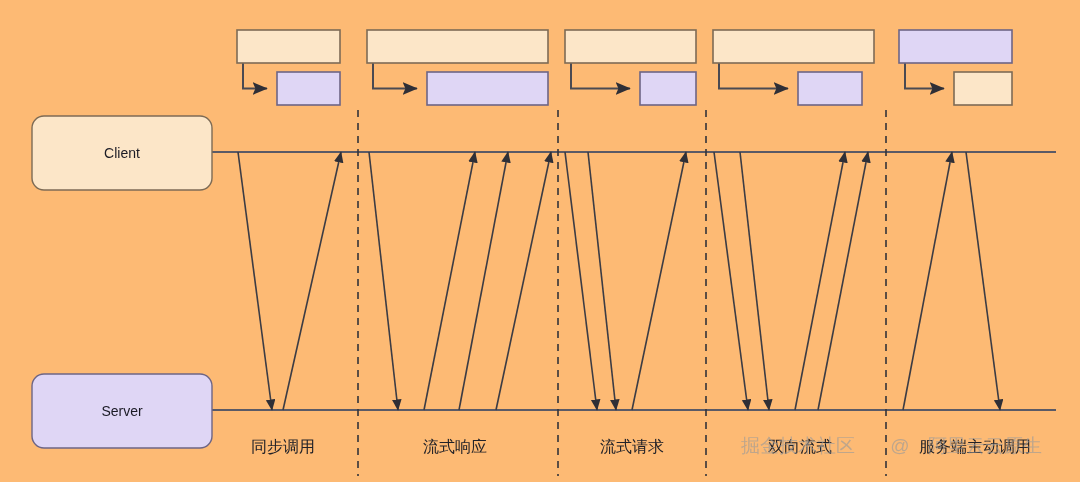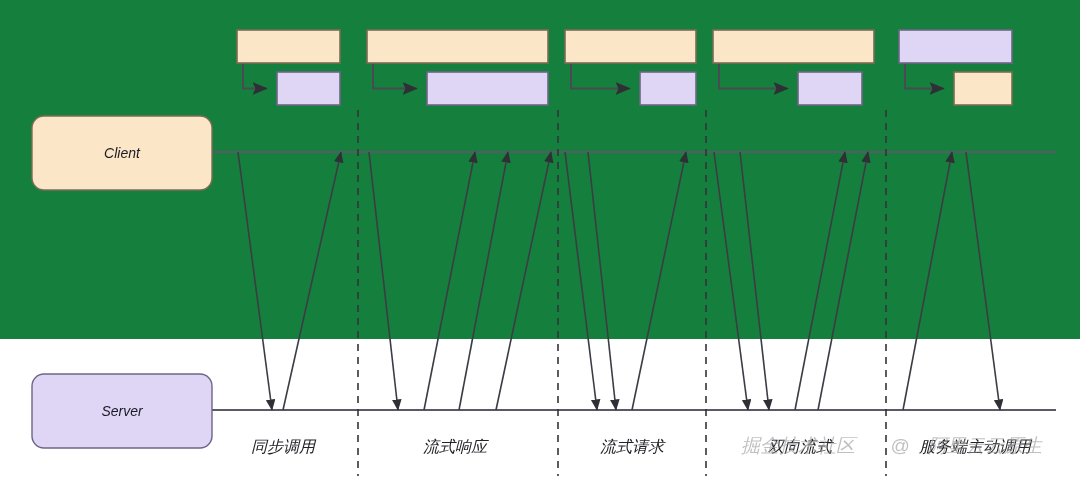--- a/index.html
+++ b/index.html
@@ -1,18 +1,18 @@
 <!DOCTYPE html>
 <html><head>
 <meta charset="utf-8">
 <style>
   html,body{margin:0;padding:0;background:#ffffff;}
   body{width:1080px;height:482px;overflow:hidden;
        font-family:"Liberation Sans","DejaVu Sans",sans-serif;}
-  #stage{position:relative;width:1080px;height:339px;background:#15803d;font-style:italic;}
+  #stage{position:relative;width:1080px;height:482px;background:#fdba74;}
   svg#canvas{position:absolute;left:0;top:0;width:1080px;height:482px;}
   .lane-label{font-size:14px;fill:#1b1b25;}
   .sec-label{font-size:16px;fill:#222228;}
   .wm{font-size:19px;fill:#9a9a9a;opacity:.62;}
 </style>
 </head>
 <body>
 
 <div id="stage">
   <svg id="canvas" viewBox="0 0 1080 482">

